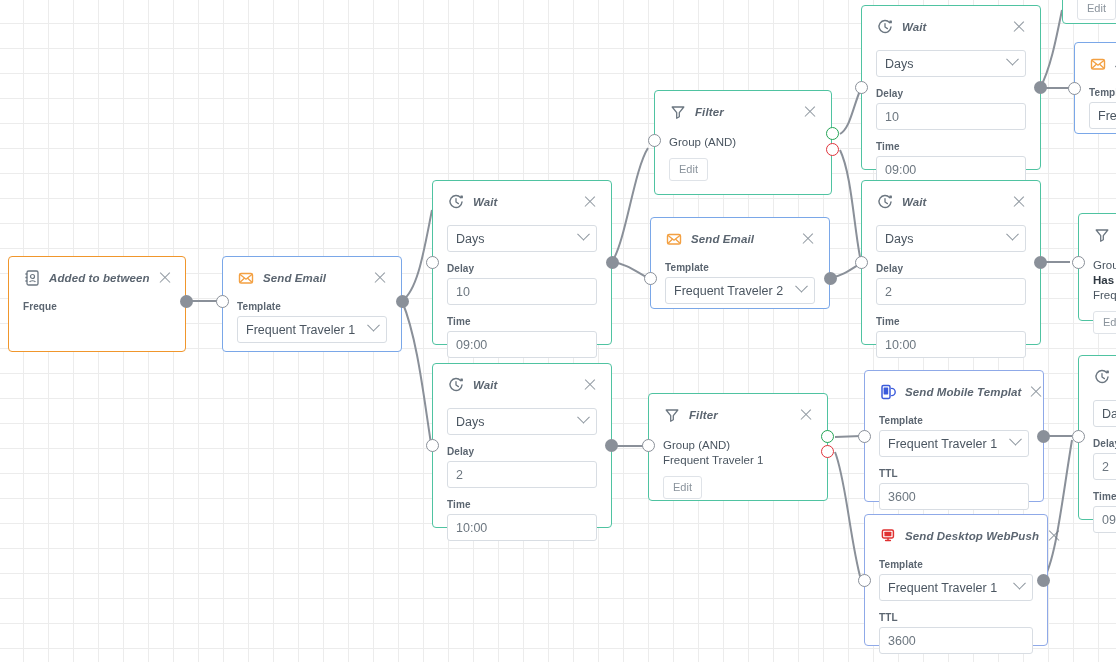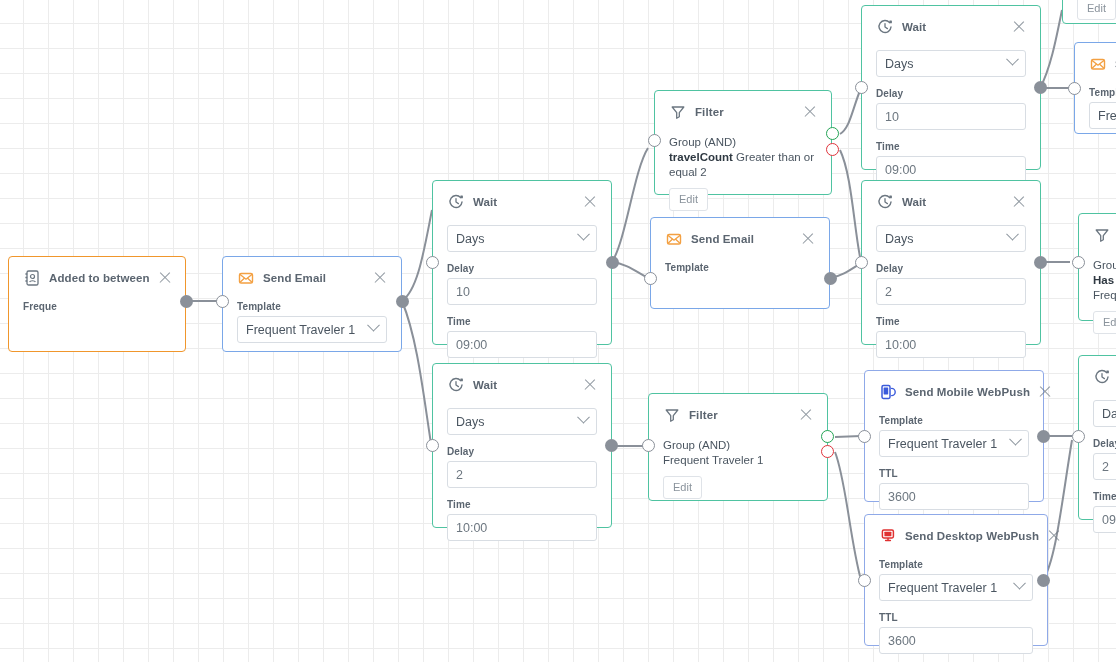--- a/index.html
+++ b/index.html
@@ -46,20 +46,21 @@
   .node.filter   { border-color: #4fc3a1; }
   .node.mobile   { border-color: #8fa9e8; }
   .node.desktop  { border-color: #8fa9e8; }
 
   .node-head {
     display: flex;
     align-items: center;
     gap: 8px;
     margin-bottom: 14px;
     position: relative;
+    font-style: italic;
   }
   .node-icon {
     width: 18px; height: 18px;
     flex: 0 0 18px;
     display: flex; align-items: center; justify-content: center;
   }
   .node-title {
     font-size: 11.5px;
     font-weight: bold;
     color: #5b6570;
@@ -288,44 +289,44 @@
       <span class="node-icon">
         <svg class="ic" width="18" height="18" viewBox="0 0 18 18">
           <path d="M3.2 4h11.6L10.3 9.6v4.2l-2.6 1.4V9.6z" fill="none" stroke="#6b7680" stroke-width="1.3" stroke-linejoin="round"></path>
         </svg>
       </span>
       <span class="node-title">Filter</span>
       <span class="node-close"></span>
     </div>
     <div class="filter-body">
       <div>Group (AND)</div>
-      <div>
-        <span class="b">travelCount</span>
-        <span>Greater than or equal 2</span>
-      </div>
       <div class="edit-btn">Edit</div>
     </div>
   </div>
   <div class="handle tgt" style="left:648px; top:134px;"></div>
   <div class="handle yes" style="left:826px; top:127px;"></div>
   <div class="handle no" style="left:826px; top:143px;"></div>
 
   <div class="node email" style="left:650px; top:217px; width:180px; height:92px;">
     <div class="node-head">
       <span class="node-icon">
         <svg class="ic" width="18" height="18" viewBox="0 0 18 18">
           <rect x="2.5" y="4.5" width="13" height="9.5" rx="1.6" fill="none" stroke="#f3a042" stroke-width="1.4"></rect>
           <path d="M2.8 13.4 L7.6 9 M15.2 13.4 L10.4 9" stroke="#f3a042" stroke-width="1.3" fill="none"></path>
           <path d="M2.8 5.2 L9 10.2 L15.2 5.2" fill="none" stroke="#f3a042" stroke-width="1.4"></path>
         </svg>
       </span>
       <span class="node-title">Send Email</span>
       <span class="node-close"></span>
     </div>
     <div class="field-label">Template</div>
+    <div class="select row-last">
+      <span>Frequent Traveler 2</span>
+      <span class="chev"></span>
+    </div>
   </div>
   <div class="handle tgt" style="left:644px; top:272px;"></div>
   <div class="handle src" style="left:824px; top:272px;"></div>
 
   <div class="node filter" style="left:648px; top:393px; width:180px; height:108px;">
     <div class="node-head">
       <span class="node-icon">
         <svg class="ic" width="18" height="18" viewBox="0 0 18 18">
           <path d="M3.2 4h11.6L10.3 9.6v4.2l-2.6 1.4V9.6z" fill="none" stroke="#6b7680" stroke-width="1.3" stroke-linejoin="round"></path>
         </svg>
@@ -395,21 +396,21 @@
 
   <div class="node mobile" style="left:864px; top:370px; width:180px; height:132px;">
     <div class="node-head">
       <span class="node-icon">
         <svg class="ic" width="18" height="18" viewBox="0 0 18 18">
           <rect x="3" y="2.5" width="8" height="13" rx="1.4" fill="none" stroke="#3b5bdb" stroke-width="1.5"></rect>
           <rect x="4.6" y="4.4" width="4.6" height="7" rx=".6" fill="#3b5bdb"></rect>
           <path d="M12.6 5.4a3.6 3.6 0 0 1 0 7.2" fill="none" stroke="#3b5bdb" stroke-width="1.4" stroke-linecap="round"></path>
         </svg>
       </span>
-      <span class="node-title">Send Mobile WebPush</span>
+      <span class="node-title">Send Mobile Templat</span>
       <span class="node-close"></span>
     </div>
     <div class="field-label">Template</div>
     <div class="select">
       <span>Frequent Traveler 1</span>
       <span class="chev"></span>
     </div>
     <div class="field-label">TTL</div>
     <div class="input row-last">3600</div>
   </div>

